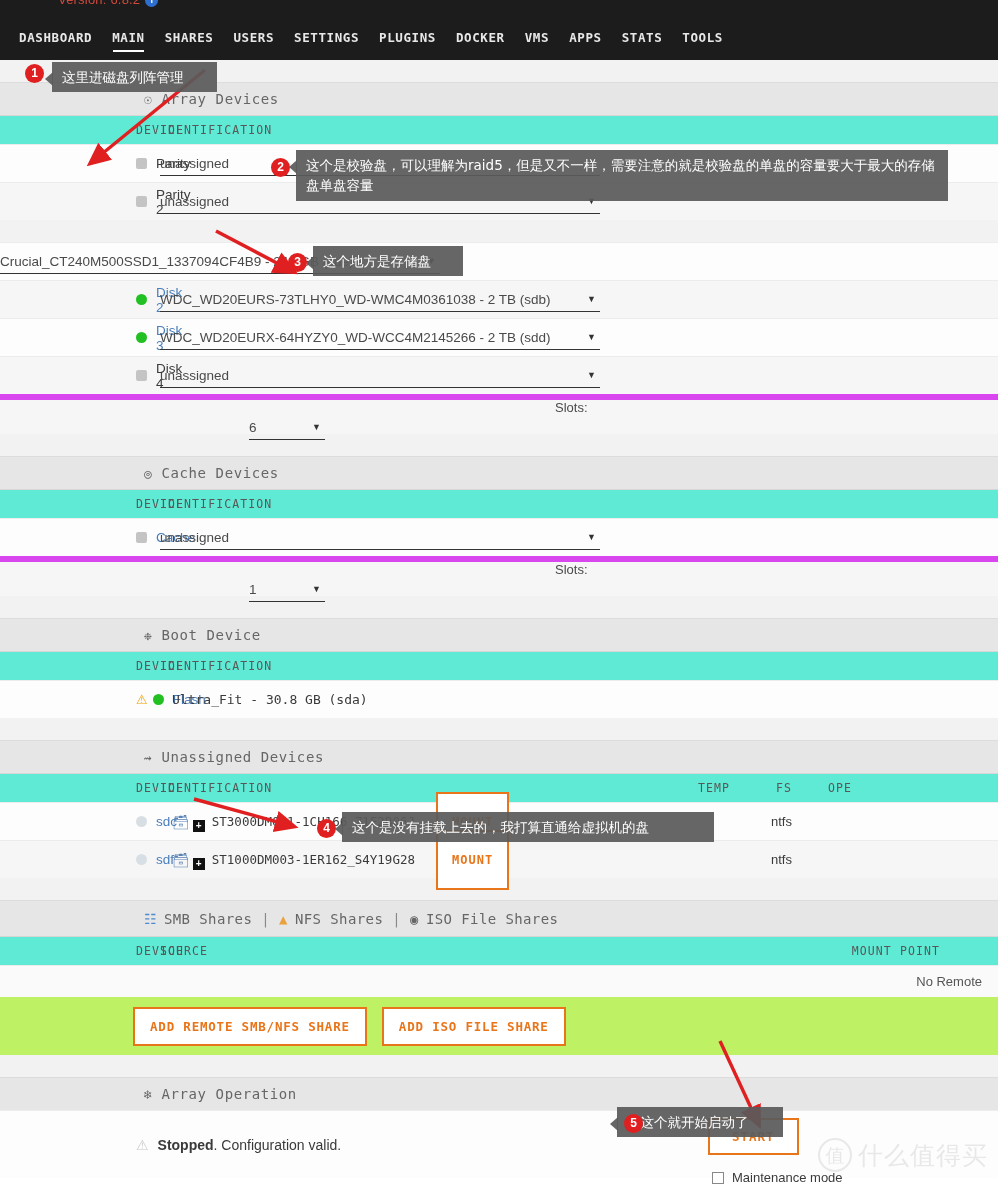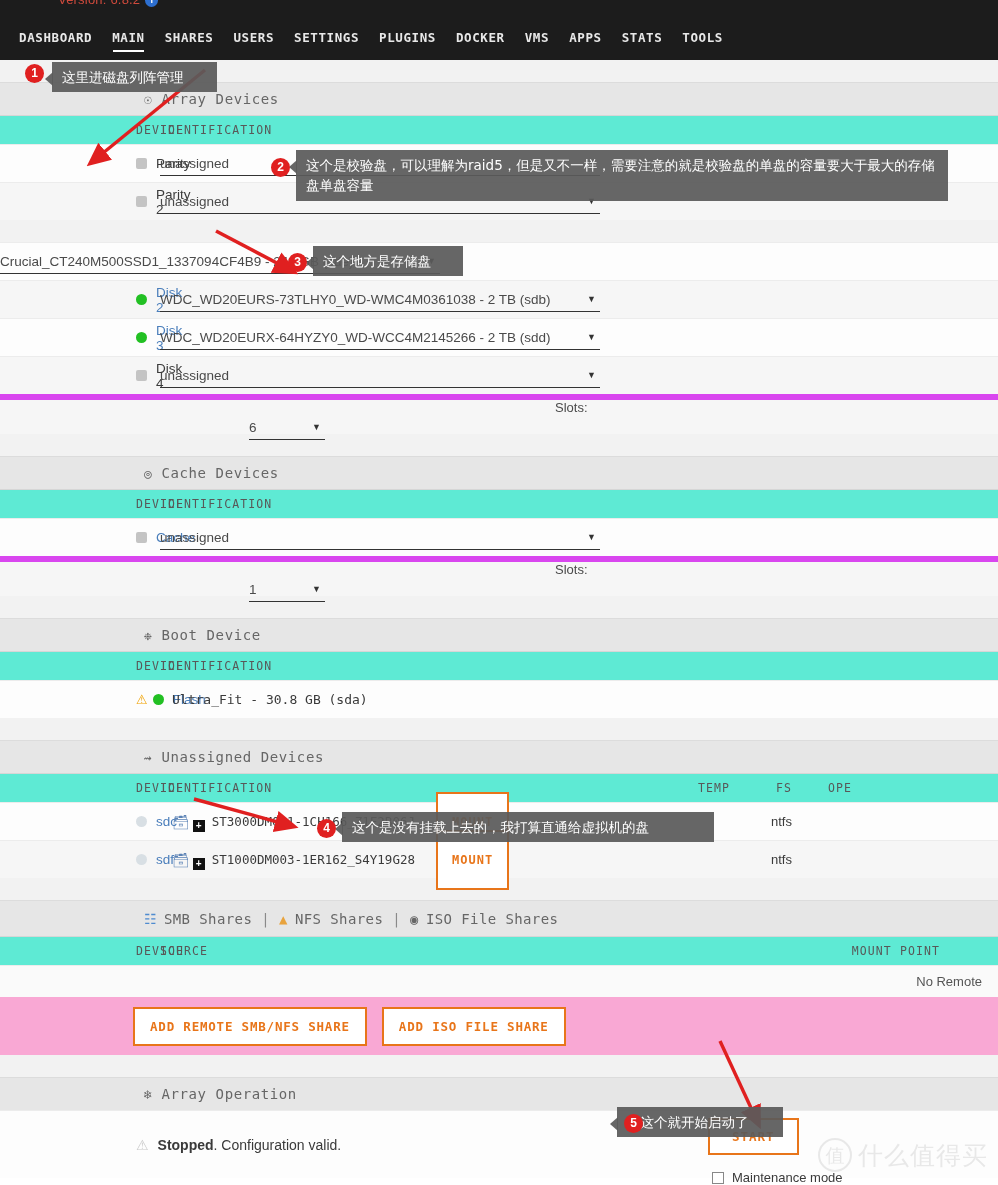--- a/index.html
+++ b/index.html
@@ -124,21 +124,21 @@
     padding-left: 144px; color: #666; font-size: 14px;
     font-family: "DejaVu Sans Mono", monospace; letter-spacing: .4px;
     border-top: 1px solid #dcdcdc;
   }
   .shares-head .sep { margin: 0 9px; color: #8a8a8a; }
   .shares-head .sicon { margin-right: 7px; }
 
   .norem { display: flex; height: 32px; align-items: center; background: #fafafa; border-top:1px solid #ececec; }
   .norem-text { margin-left: auto; padding-right: 16px; font-size: 13px; color: #555; width: 180px; text-align: right;}
 
-  .btnbar { height: 58px; display: flex; align-items: center; padding-left: 133px; gap: 15px; background: #f9a8d4;}
+  .btnbar { height: 58px; display: flex; align-items: center; padding-left: 133px; gap: 15px; background: #bef264;}
   .ob-btn {
     border: 2px solid #e8751a; color: #e8751a; background: #fff;
     font-family: "DejaVu Sans Mono", monospace; font-weight: bold; font-size: 12.5px;
     letter-spacing: .8px; padding: 10px 15px; cursor: pointer;
   }
 
   .arrop-row { height: 68px; background: #fdfdfd; display: flex; align-items: center; border-top:1px solid #ececec; position: relative;}
   .arrop-status { padding-left: 136px; font-size: 14px; color: #3a3a3a; display: flex; align-items: center; }
   .arrop-status .tri { color: #c9c9c9; font-size: 14px; margin-right: 9px; }
   .arrop-status b { font-weight: bold; }

